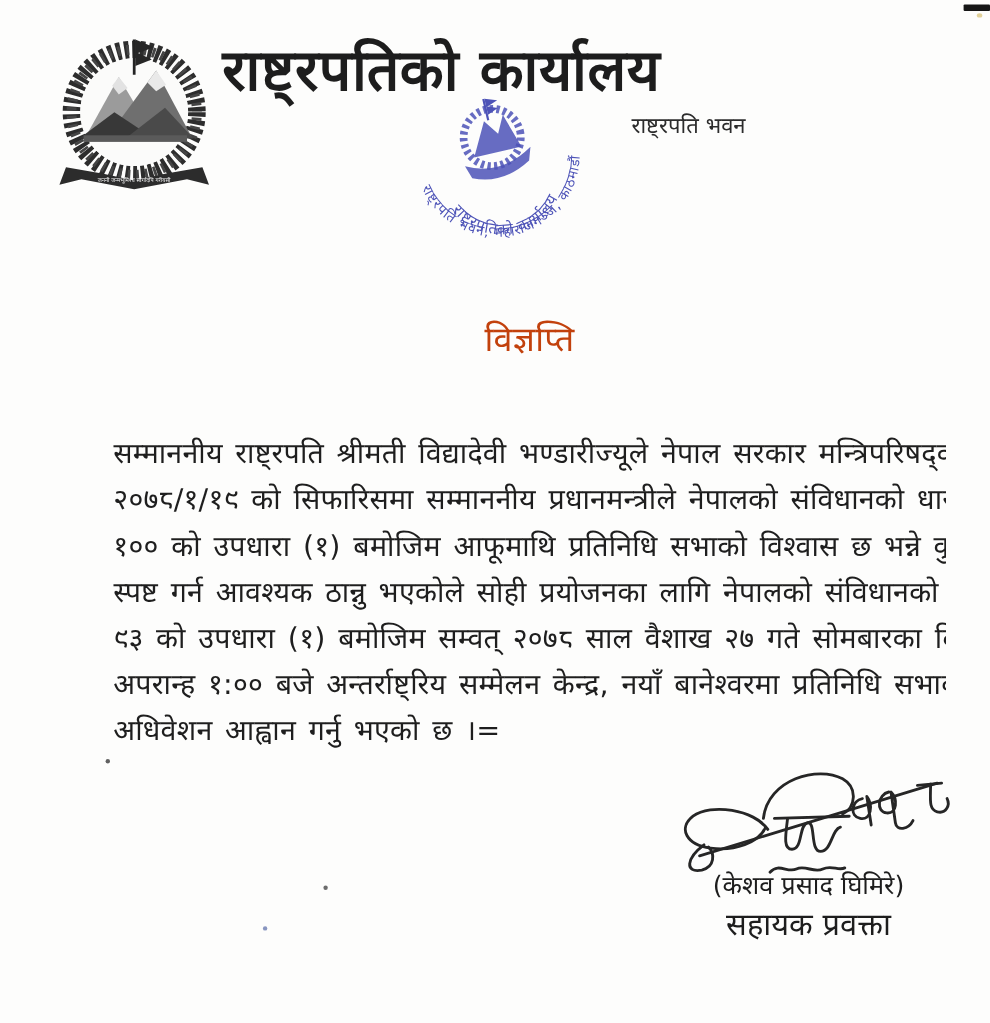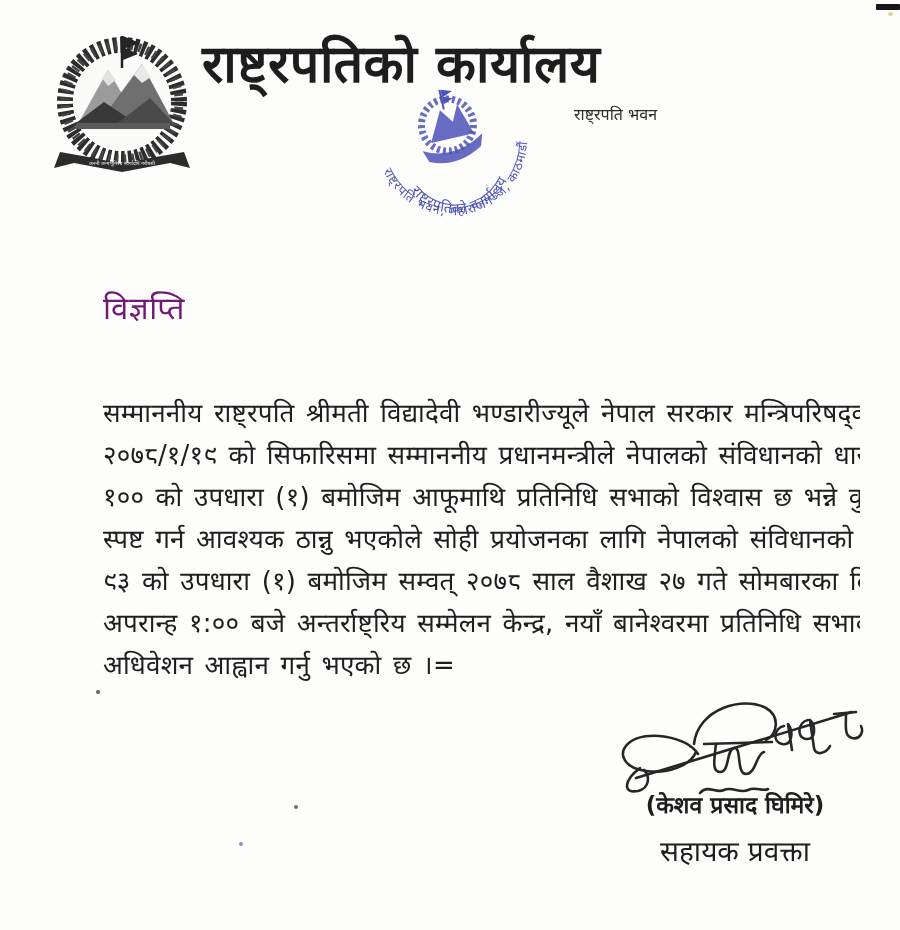--- a/index.html
+++ b/index.html
@@ -21,38 +21,38 @@
   .dot-2{left:294px;top:805px;width:4px;height:4px;background:#474747;opacity:.8;}
   .dot-3{left:239px;top:842px;width:4px;height:4px;background:#6a7bb0;opacity:.8;}
 
   
   .emblem{position:absolute;left:46px;top:26px;width:152px;height:156px;}
   .org-title{
     position:absolute;left:202px;top:26px;width:520px;
     font-size:52px;font-weight:600;color:#1d1d1d;letter-spacing:.5px;white-space:nowrap;
   }
   .stamp{position:absolute;left:372px;top:80px;width:168px;height:164px;transform:rotate(-13deg);opacity:.9;}
-  .address{position:absolute;left:574px;top:98px;font-size:16px;line-height:33px;color:#2c2c2c;}
+  .address{position:absolute;left:574px;top:98px;font-size:20px;line-height:33px;color:#2c2c2c;}
 
   
   .heading{
     position:absolute;left:103px;top:286px;width:757px;
-    text-align:left;font-size:31px;color:#701a75;letter-spacing:.5px;
+    text-align:center;font-size:31px;color:#c2410c;letter-spacing:.5px;
   }
   .body-text{position:absolute;left:103px;top:392px;width:757px;font-size:26px;color:#1e1e1e;}
   .body-text .line{
     height:42px;line-height:42px;white-space:nowrap;overflow:hidden;
     text-align:justify;text-align-last:justify;word-spacing:3px;letter-spacing:.2px;
   }
   .body-text .line.last{text-align:left;text-align-last:left;}
 
   
   .signature{position:absolute;left:606px;top:692px;width:262px;height:106px;}
   .sig-text{position:absolute;left:618px;top:788px;width:234px;text-align:center;}
-  .sig-name{font-size:23px;color:#1d1d1d;margin-bottom:11px;white-space:nowrap;font-weight:bold;}
+  .sig-name{font-size:23px;color:#1d1d1d;white-space:nowrap;}
   .sig-role{font-size:28px;color:#1d1d1d;white-space:nowrap;}
 
   .stamp text{fill:#3a41b0;font-family:"DejaVu Sans","Liberation Sans",sans-serif;}
   .emblem .motto-text{fill:#f2f2f2;font-size:5px;}
 </style>
 </head>
 <body>
 
 <div class="page">
 

